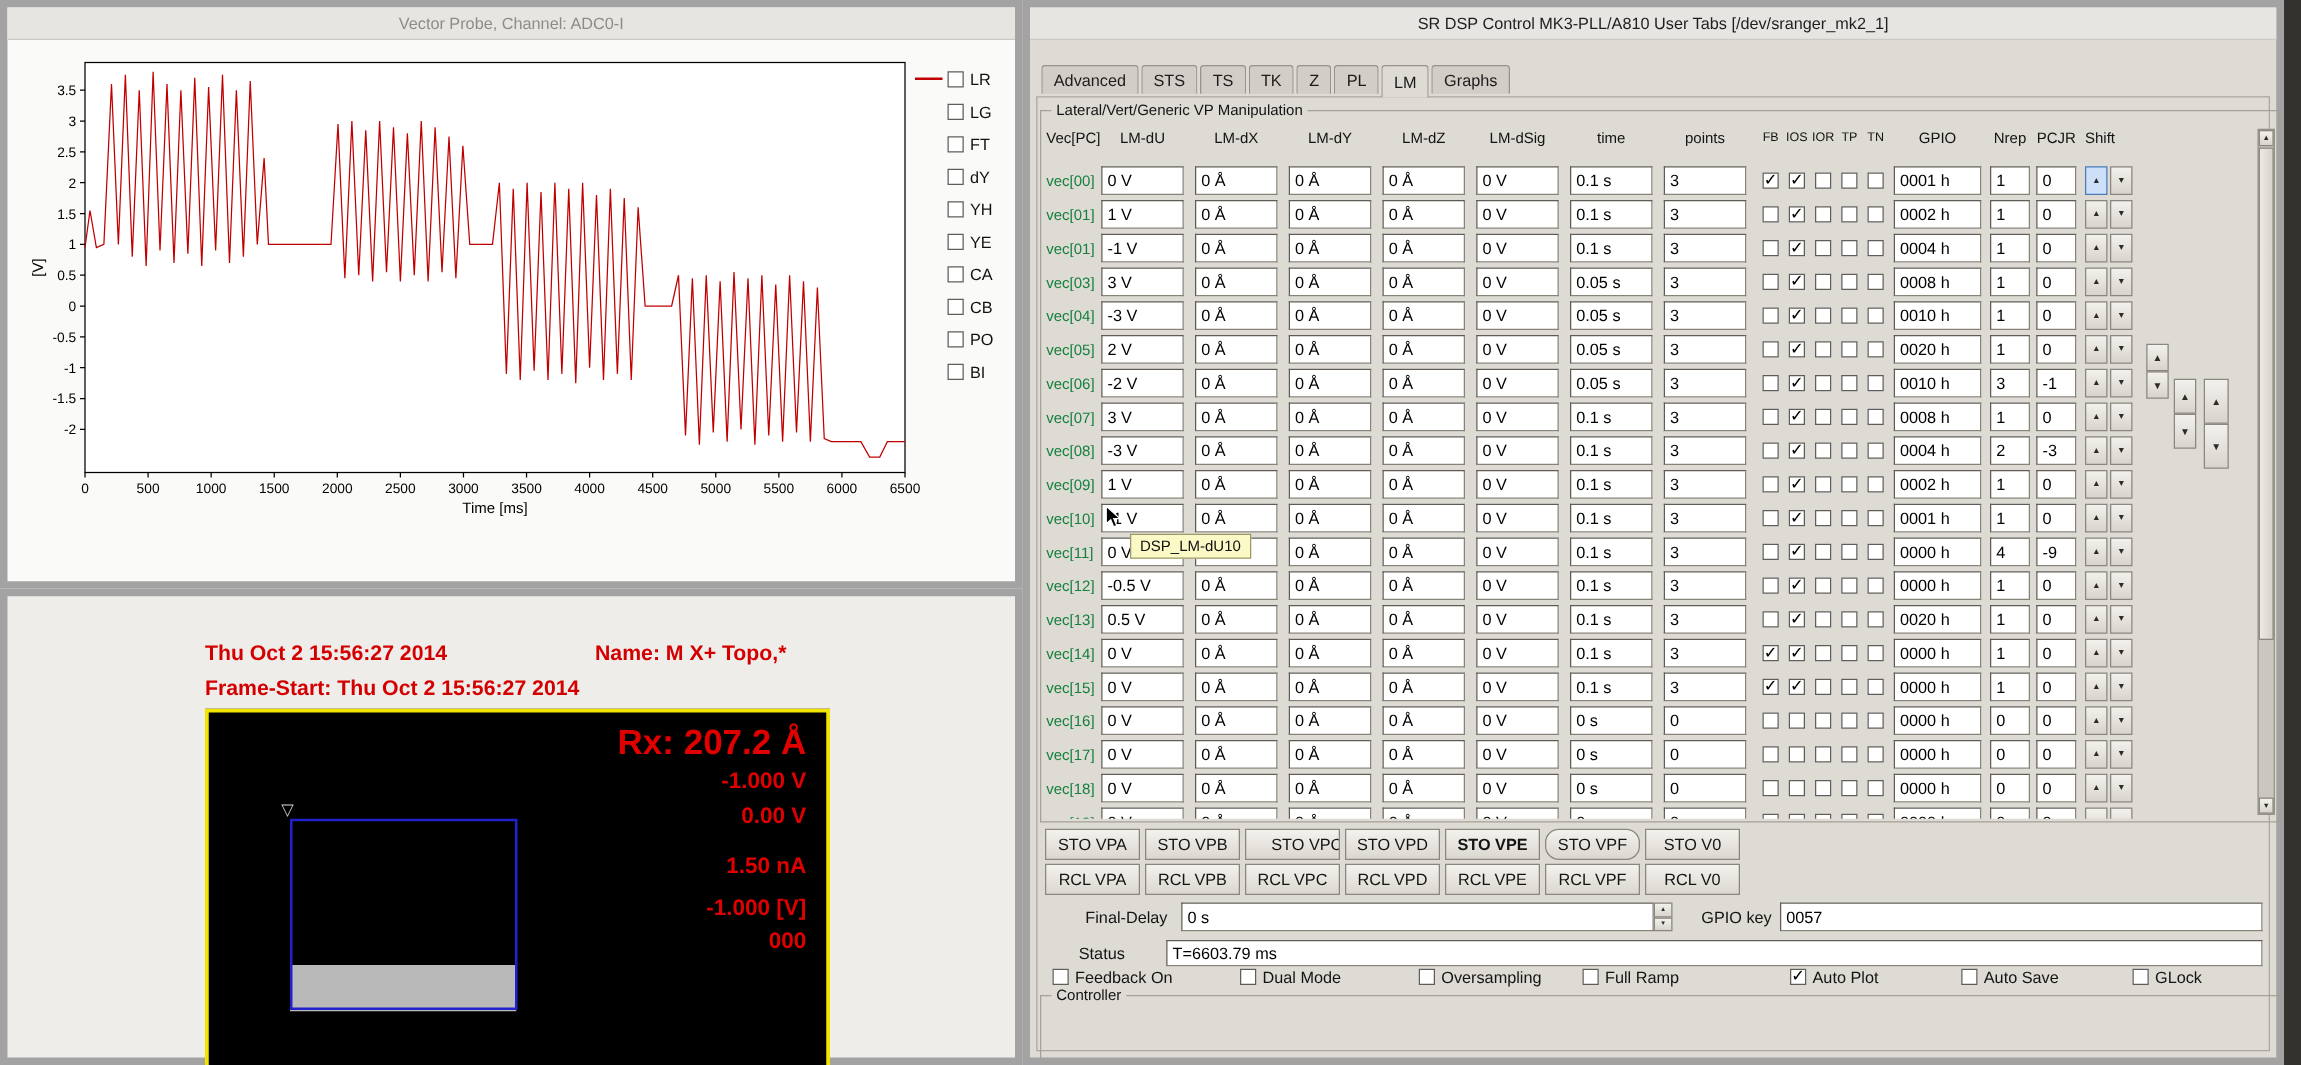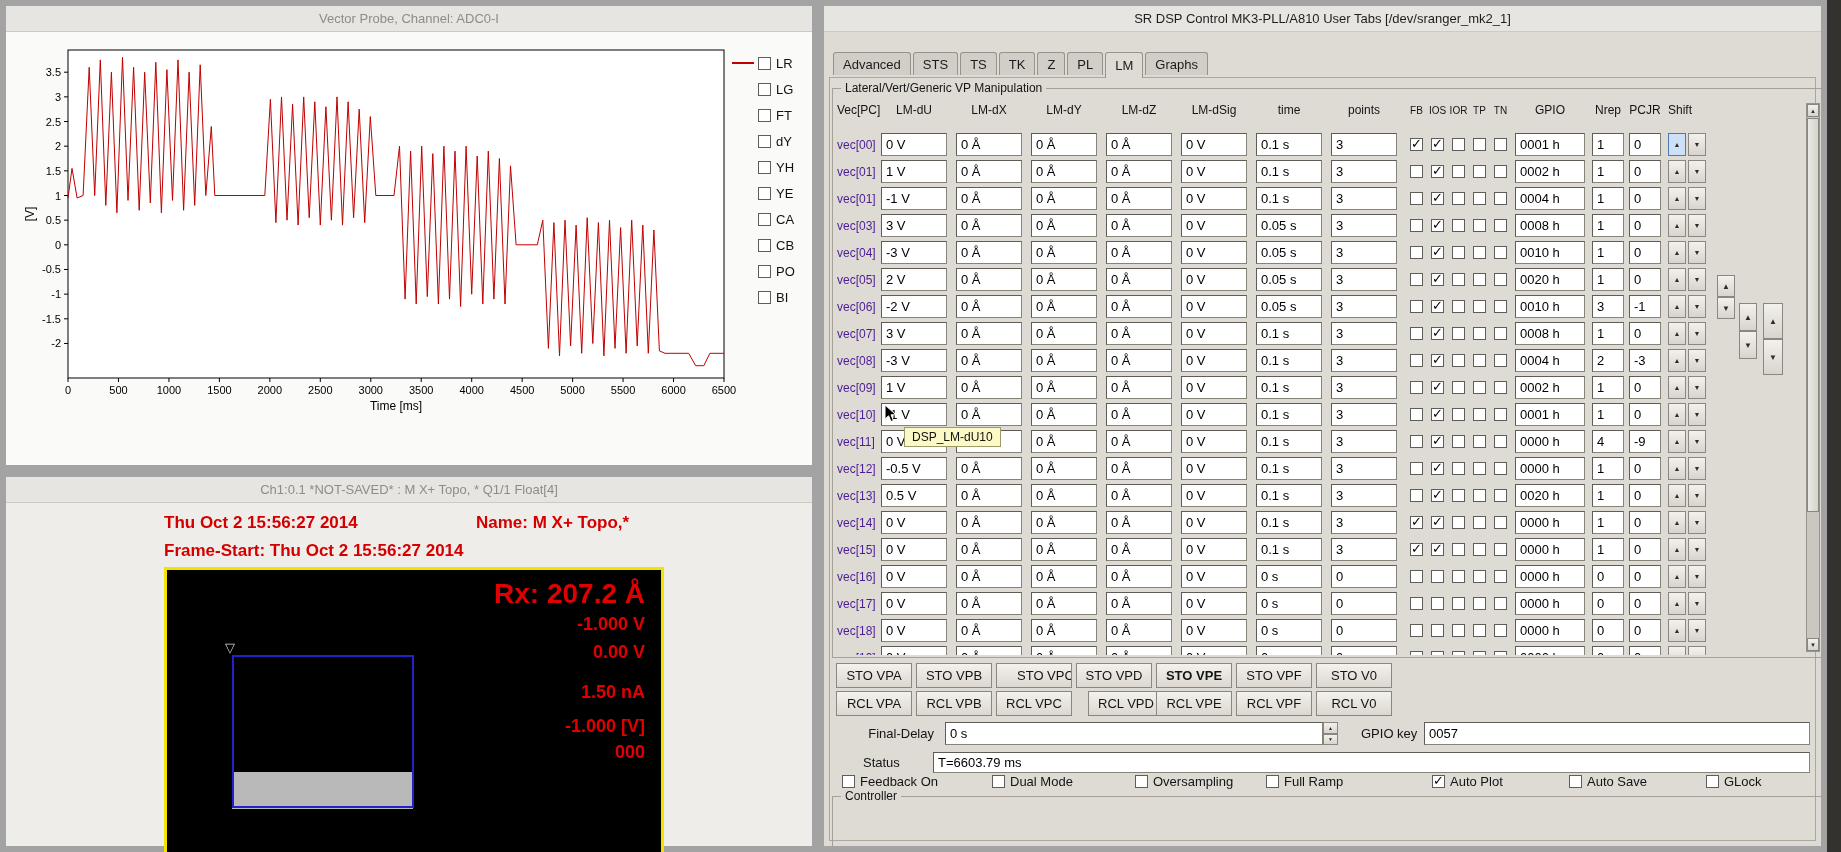--- a/index.html
+++ b/index.html
@@ -41,21 +41,21 @@
   .vp-header{position:absolute;left:0;top:14px;right:110px;display:flex;align-items:center;padding-left:4px;font-size:12px;color:#141414;white-space:nowrap}
   .h-pc{width:44px}
   .h-in{width:66px;margin-right:9px;text-align:center}
   .h-chk{width:21px;text-align:center;font-size:10px}
   .h-gpio{width:70px;margin-left:4px;text-align:center}
   .h-nrep{width:32px;margin-left:7px;text-align:center}
   .h-pcjr{width:32px;margin-left:5px;text-align:center}
   .h-shift{width:38px;margin-left:7px;text-align:left}
   .vp-rows{position:absolute;left:0;top:42px;width:880px;height:524px;overflow:hidden}
   .vp-row{display:flex;align-items:center;height:27px;padding-left:4px}
-  .c-pc{width:44px;font-size:12px;white-space:nowrap;color:#4c1d95}
+  .c-pc{width:44px;font-size:12px;white-space:nowrap;color:#15803d}
   .entry{background:#fff;border:1px solid #868379;border-top-color:#5f5c55;border-left-color:#5f5c55;height:23px;
     line-height:21px;font-size:13px;padding:0 0 0 4px;white-space:nowrap;overflow:hidden;color:#000}
   .c-in{width:66px;margin-right:9px}
   .c-chk{width:21px;display:flex;justify-content:center}
   .c-gpio{width:70px;margin-left:4px}
   .c-nrep{width:32px;margin-left:7px}
   .c-pcjr{width:32px;margin-left:5px}
   .spin{width:18px;height:23px;background:linear-gradient(#f3f1ed,#d8d4cd);border:1px solid #8a8680;font-size:7px;
     color:#2e2c29;display:flex;align-items:center;justify-content:center}
   .c-su{margin-left:7px}
@@ -198,23 +198,20 @@
           <span class="chan-label">PO</span>
         </div>
         <div class="chan">
           <div class="cb"></div>
           <span class="chan-label">BI</span>
         </div>
       </div>
   </div>
 
   <div class="win win-scan">
-    <div class="titlebar">
-      <span>Ch1:0.1 *NOT-SAVED* : M X+ Topo, * Q1/1 Float[4]</span>
-    </div>
     <div class="scan-line" style="left:158px;top:36px">Thu Oct  2 15:56:27 2014</div>
     <div class="scan-line" style="left:470px;top:36px">Name: M X+ Topo,*</div>
     <div class="scan-line" style="left:158px;top:64px">Frame-Start: Thu Oct  2 15:56:27 2014</div>
     <div class="scan-view">
       <div class="readouts">
           <div class="readout big" style="top: 8px;">Rx: 207.2 Å</div>
           <div class="readout" style="top: 44px;">-1.000 V</div>
           <div class="readout" style="top: 72px;">0.00 V</div>
           <div class="readout" style="top: 112px;">1.50 nA</div>
           <div class="readout" style="top: 146px;">-1.000 [V]</div>
@@ -879,28 +876,28 @@
         <div class="vs-btn vs-down">▼</div>
       </div>
     </div>
 
     <div class="sto-row">
         <div class="btn rbtn" style="left: 12px;">STO VPA</div>
         <div class="btn rbtn" style="left: 92px;">STO VPB</div>
         <div class="btn rbtn" style="left: 172px; padding-left: 20px;">STO VPC</div>
         <div class="btn rbtn" style="left: 252px;">STO VPD</div>
         <div class="btn rbtn" style="left: 332px; font-weight: bold;">STO VPE</div>
-        <div class="btn rbtn" style="left: 412px;">STO VPF</div>
+        <div class="btn rbtn" style="left: 412px; border-radius: 11px;">STO VPF</div>
         <div class="btn rbtn" style="left: 492px;">STO V0</div>
       </div>
     <div class="rcl-row">
         <div class="btn rbtn" style="left: 12px;">RCL VPA</div>
         <div class="btn rbtn" style="left: 92px;">RCL VPB</div>
         <div class="btn rbtn" style="left: 172px;">RCL VPC</div>
-        <div class="btn rbtn" style="left: 264px;">RCL VPD</div>
+        <div class="btn rbtn" style="left: 252px;">RCL VPD</div>
         <div class="btn rbtn" style="left: 332px;">RCL VPE</div>
         <div class="btn rbtn" style="left: 412px;">RCL VPF</div>
         <div class="btn rbtn" style="left: 492px;">RCL V0</div>
       </div>
 
     <div class="fd-row">
       <div class="fd-label">Final-Delay</div>
       <div class="entry fd-entry">0 s</div>
       <div class="fd-spin">
         <div class="spin">▲</div>

